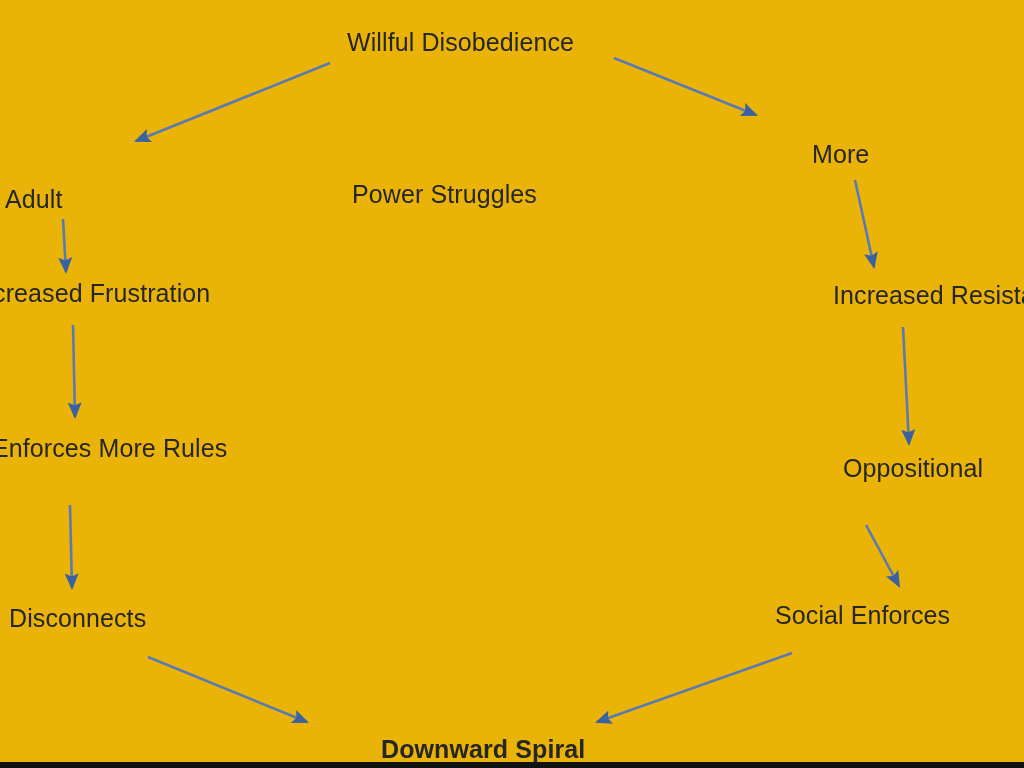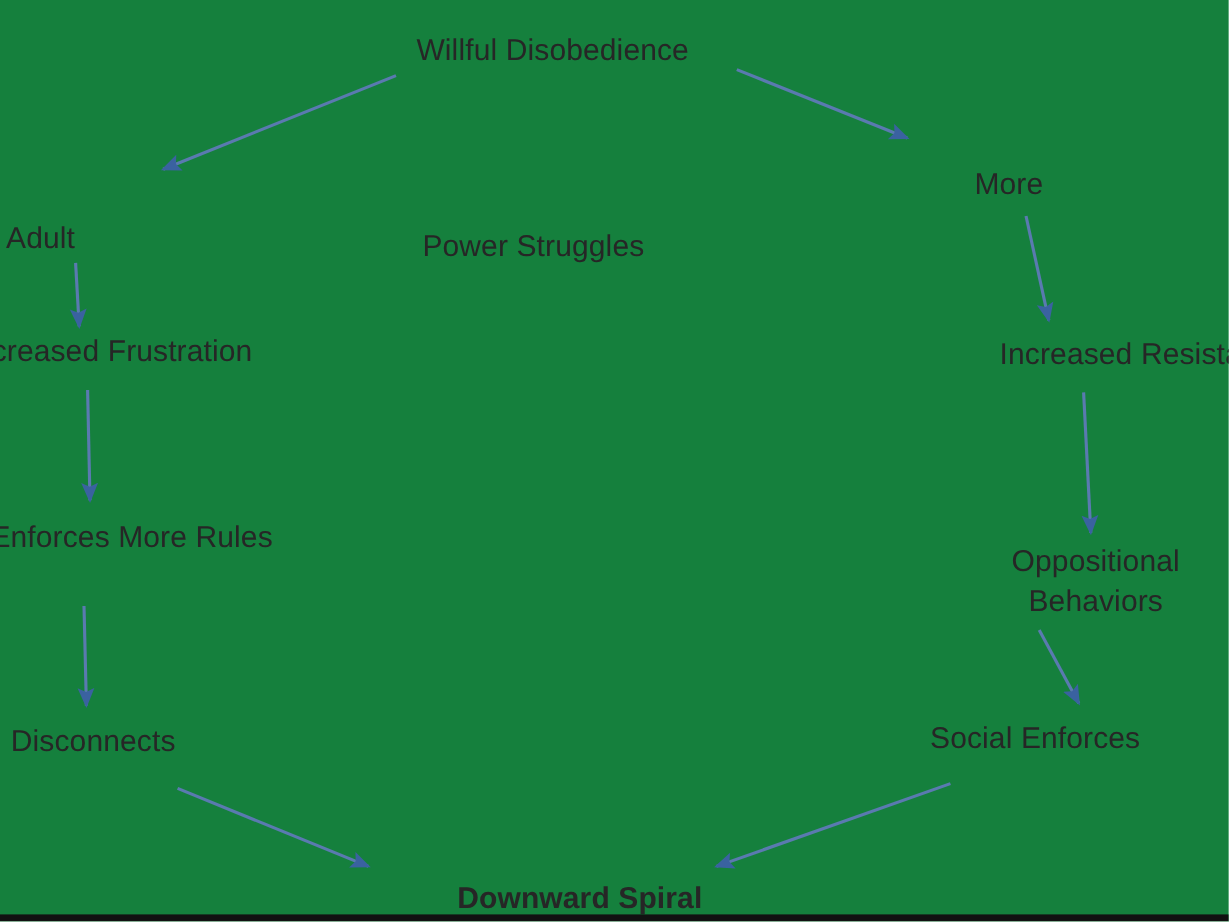--- a/index.html
+++ b/index.html
@@ -5,21 +5,21 @@
 <style>
   html, body {
     margin: 0;
     padding: 0;
     background: #ffffff;
   }
   #canvas {
     position: relative;
     width: 1024px;
     height: 768px;
-    background: #15803d;
+    background: #eab308;
     overflow: hidden;
     font-family: "Liberation Sans", sans-serif;
   }
   .node-label {
     position: absolute;
     color: #262626;
     font-size: 25px;
     line-height: 1.3;
     white-space: nowrap;
     letter-spacing: 0.1px;
@@ -43,21 +43,21 @@
   #bottom-bar {
     position: absolute;
     left: 0;
     bottom: 0;
     width: 1024px;
     height: 6px;
     background: #111111;
   }
   
   #node-willful-disobedience { left: 347px; top: 26px; }
-  #node-power-struggles      { left: 352px; top: 178px; margin-top: 11px; }
+  #node-power-struggles      { left: 352px; top: 178px; }
   #node-adult                { left: 5px;  top: 164px; margin-top: 19px; }
   #node-child                { left: 812px; top: 138px; }
   #node-increased-frustration{ left: -28px; top: 277px; }
   #node-increased-resistance { left: 833px; top: 279px; }
   #node-enforces-more-rules  { left: -8px;  top: 432px; }
   #node-oppositional-behaviors { left: 843px; top: 452px; }
   #node-disconnects          { left: 9px;   top: 602px; }
   #node-social-problems      { left: 775px; top: 599px; }
   #node-downward-spiral      { left: 381px; top: 733px; font-weight: bold; }
 </style>
@@ -106,21 +106,20 @@
   <div class="node-label" id="node-child">More</div>
 
   <div class="node-label" id="node-increased-frustration">Increased Frustration</div>
 
   <div class="node-label" id="node-increased-resistance">Increased Resistance</div>
 
   <div class="node-label" id="node-enforces-more-rules">Enforces More Rules</div>
 
   <div class="node-label two-line" id="node-oppositional-behaviors">
     <span class="line">Oppositional</span>
-    <span class="line">Behaviors</span>
   </div>
 
   <div class="node-label" id="node-disconnects">Disconnects</div>
 
   <div class="node-label" id="node-social-problems">Social Enforces</div>
 
   <div class="node-label" id="node-downward-spiral">Downward Spiral</div>
 
   <div id="bottom-bar"></div>
 </div>

